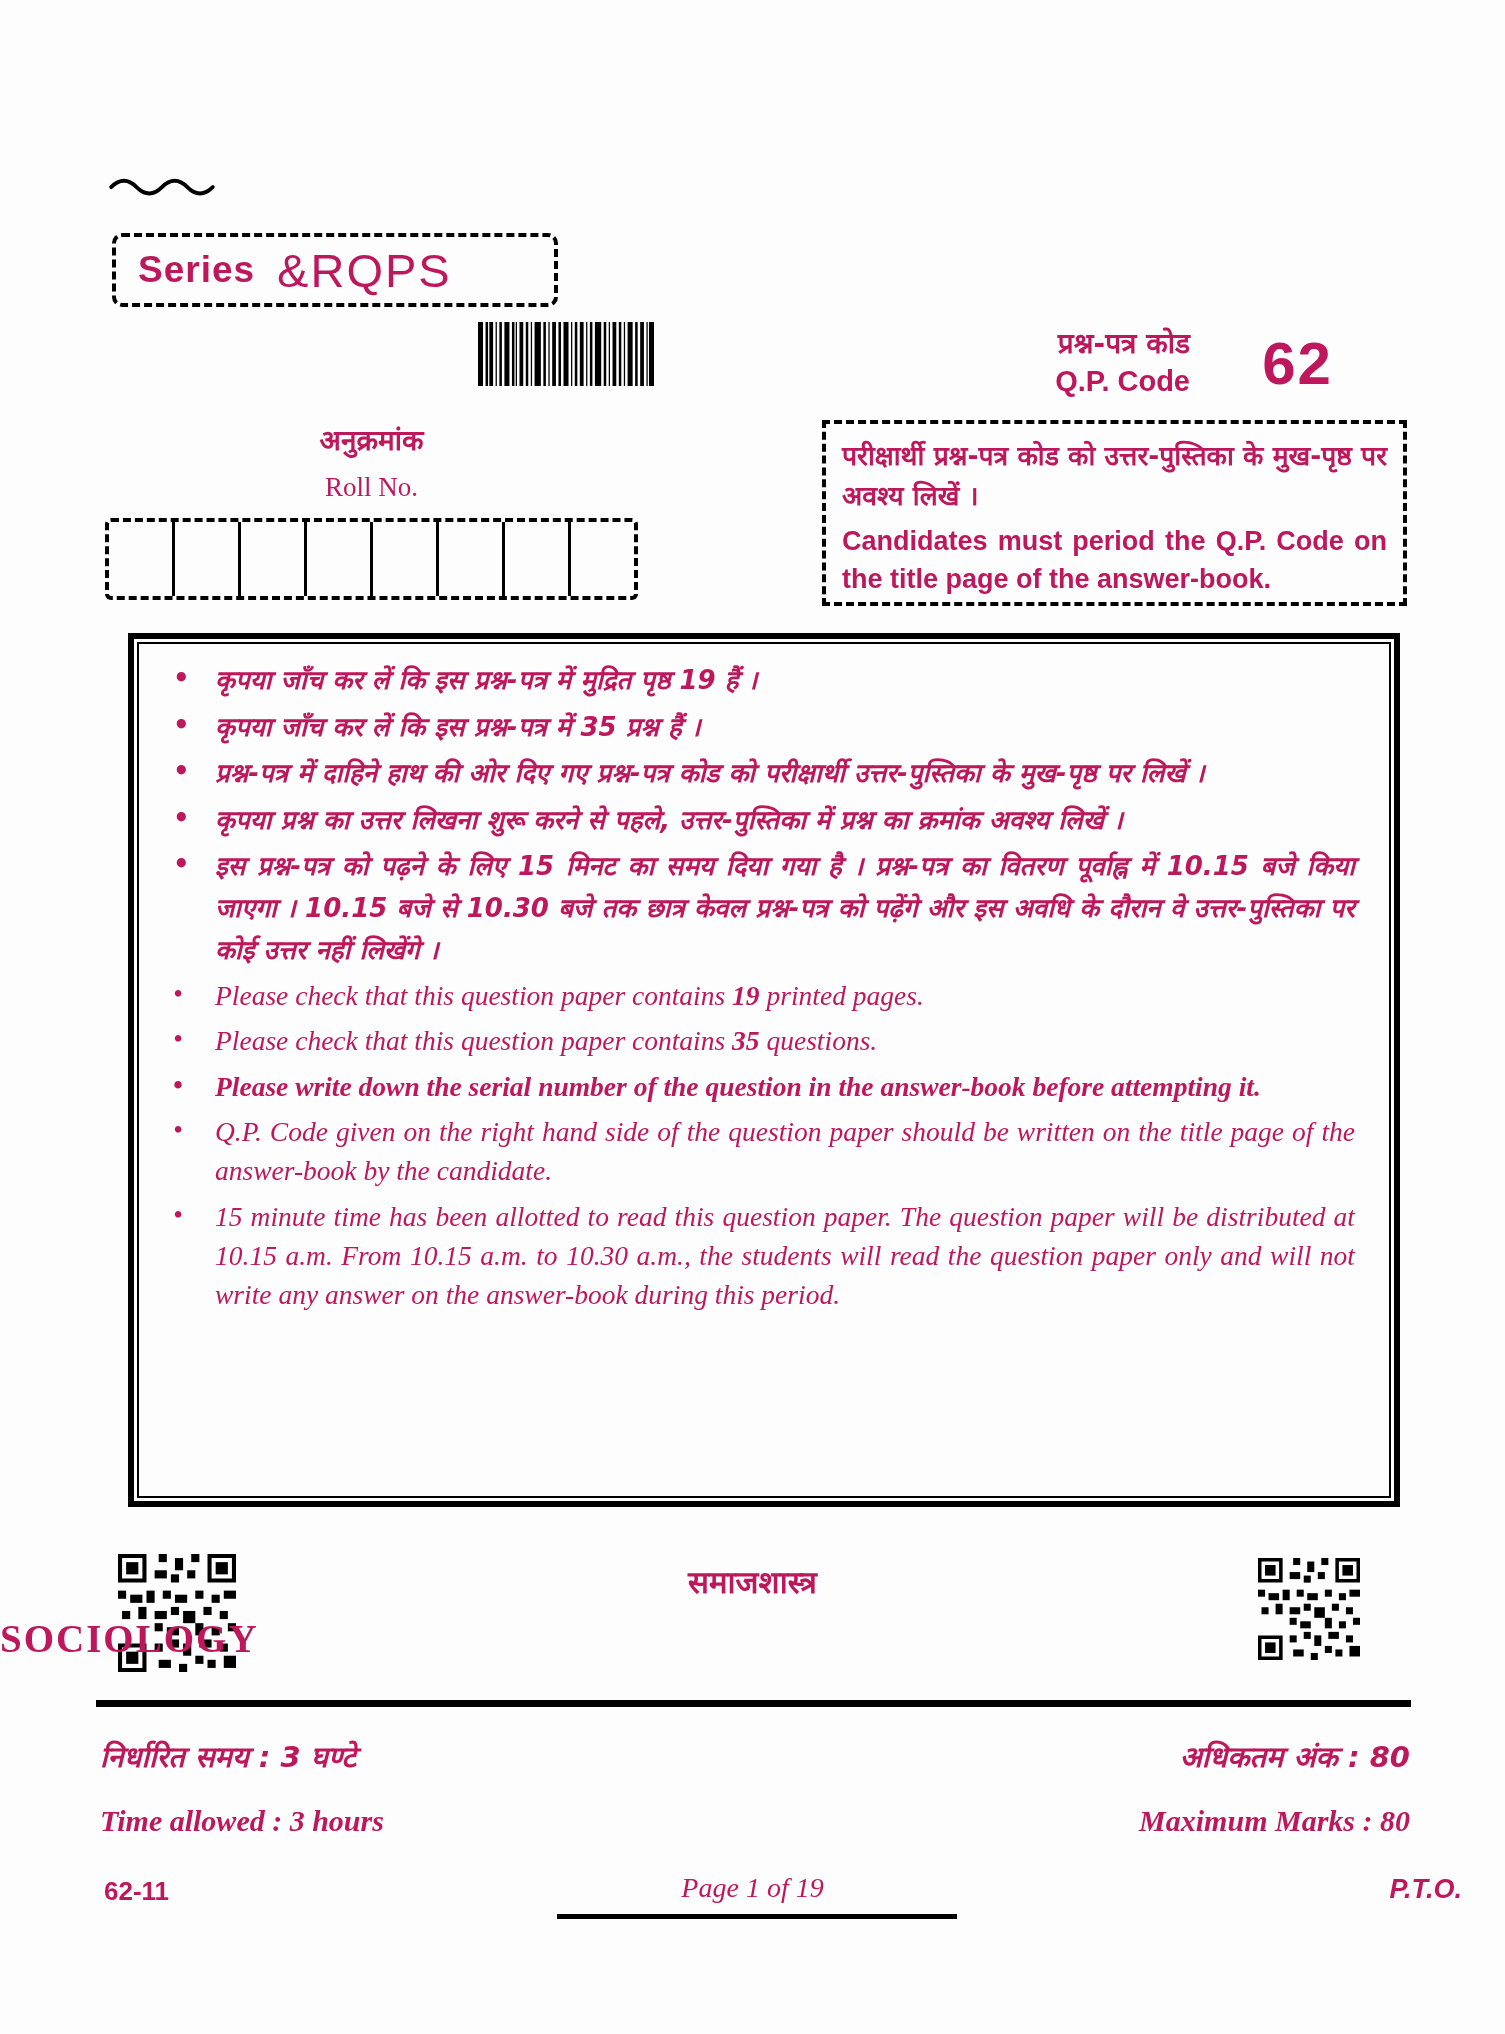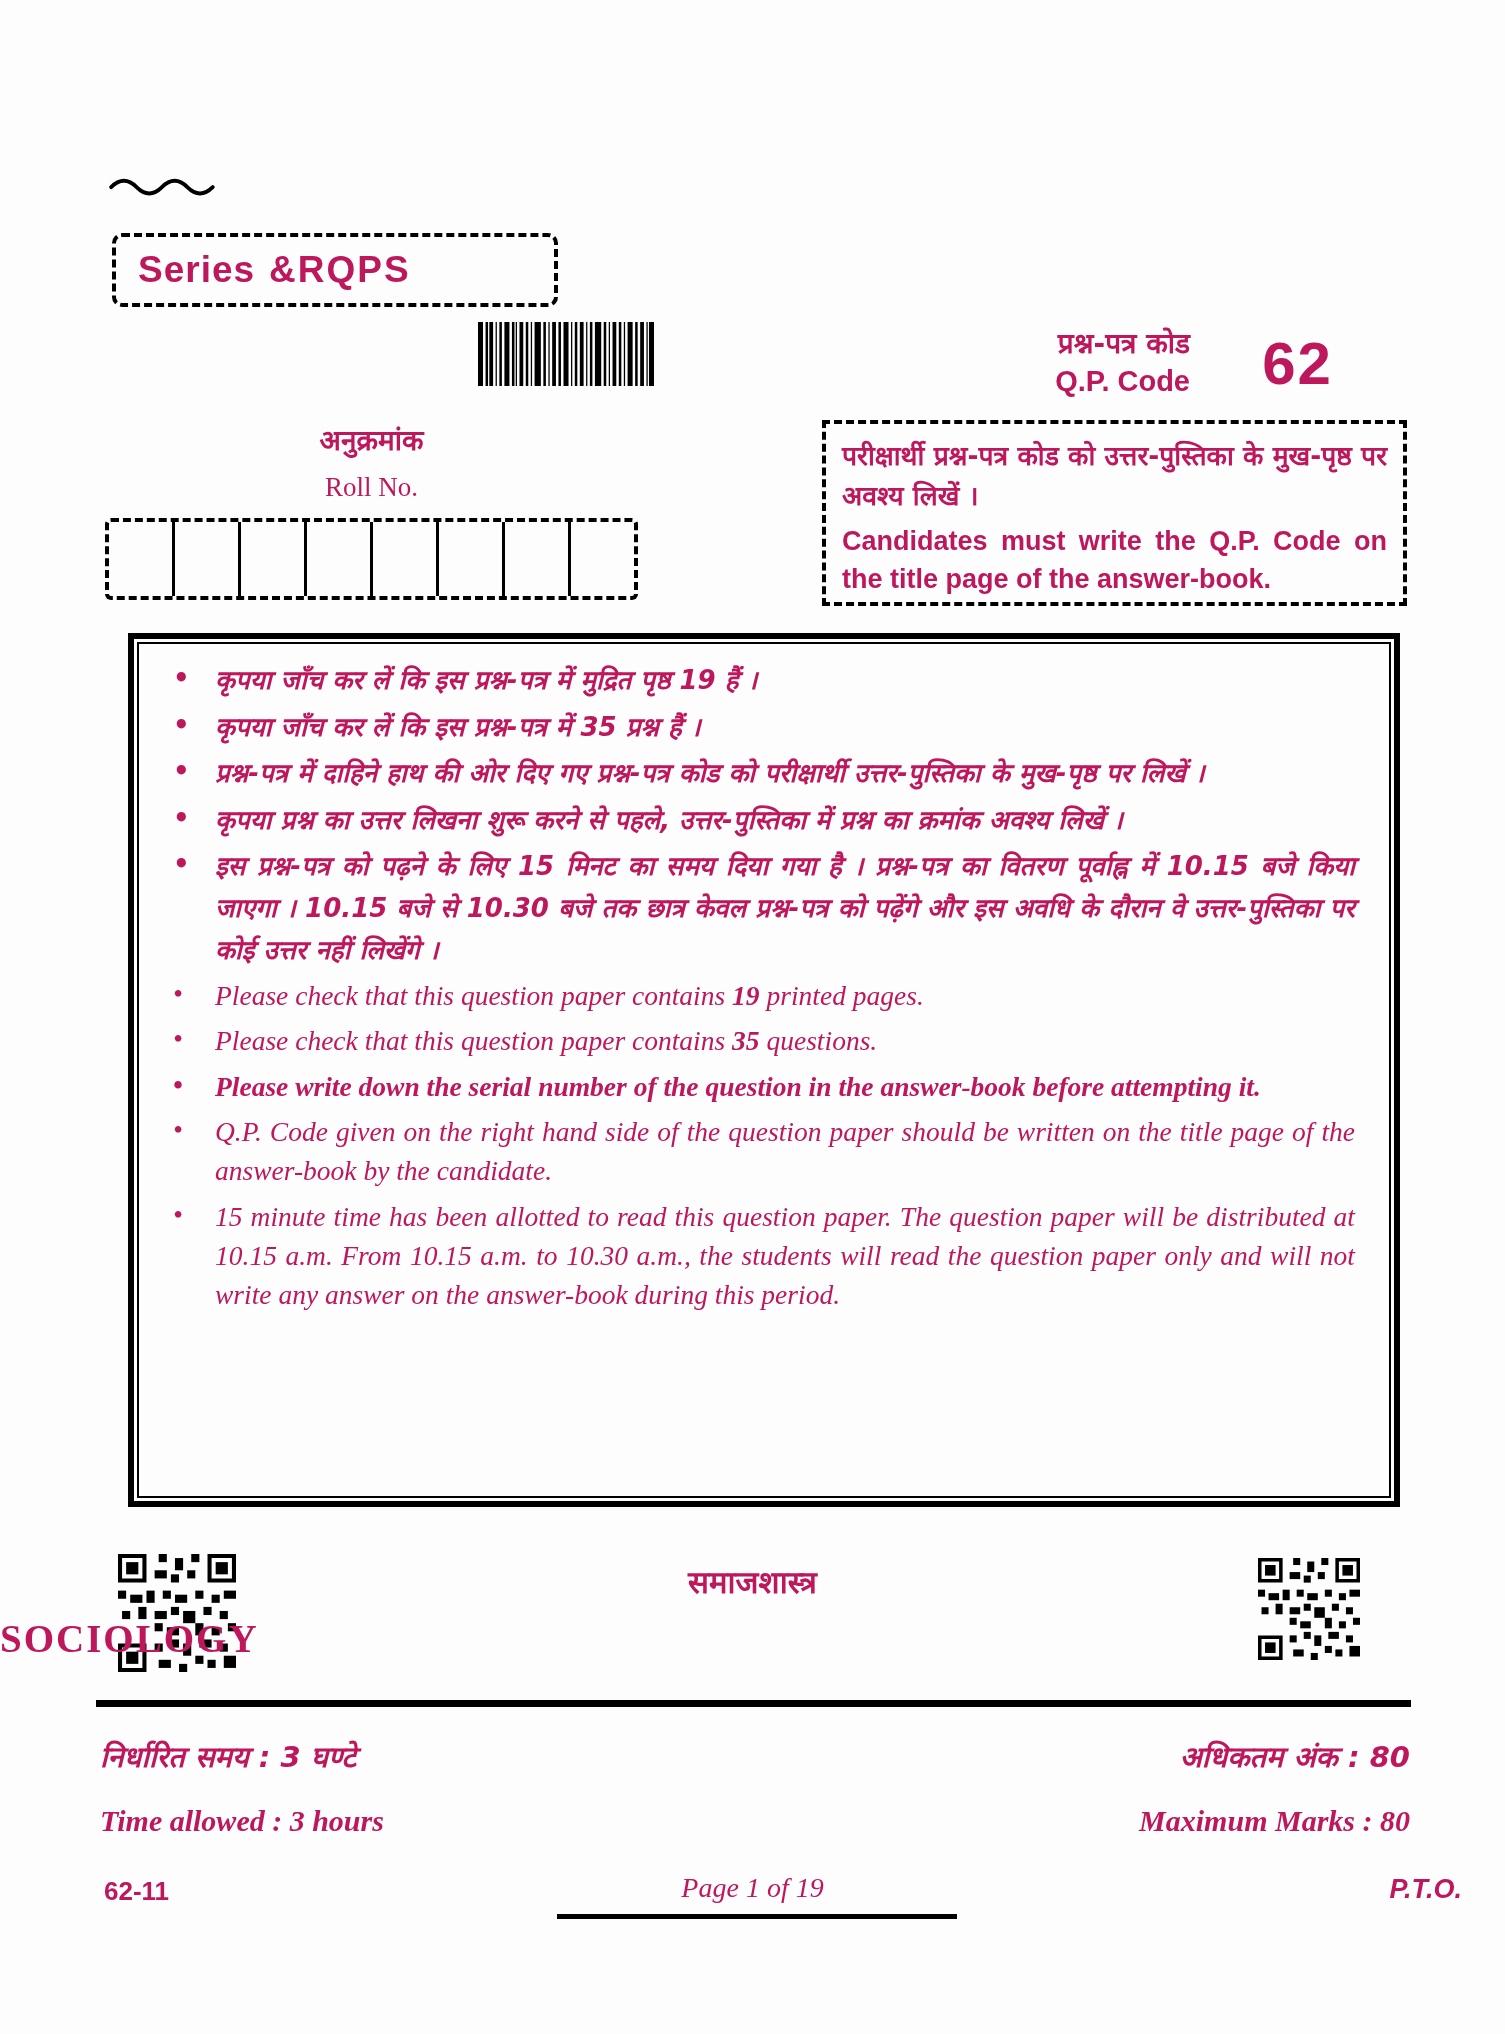--- a/index.html
+++ b/index.html
@@ -10,21 +10,21 @@
   }
   
   .wave{position:absolute;left:108px;top:170px;width:110px;height:30px;}
   
   .series-box{
     position:absolute;left:112px;top:233px;width:446px;height:74px;
     border:4px dashed #000;border-radius:10px;display:flex;align-items:center;
     padding-left:22px;box-sizing:border-box;gap:14px;
   }
   .series-word{font-size:37px;font-weight:bold;letter-spacing:1px;}
-  .series-code{font-size:37px;font-weight:bold;letter-spacing:2px;}
+  .series-code{font-size:47px;font-weight:normal;letter-spacing:2px;margin-left:8px;}
   .set-box{
     position:absolute;left:1162px;top:230px;width:242px;height:72px;
     border:4px dashed #000;border-radius:10px;display:flex;align-items:center;justify-content:center;
     box-sizing:border-box;font-size:37px;font-weight:bold;letter-spacing:1px;
   }
   
   .barcode{position:absolute;left:478px;top:322px;width:176px;height:64px;}
   
   .qp-area{position:absolute;left:850px;top:326px;width:555px;display:flex;}
   .qp-labels{flex:1;text-align:right;}
@@ -168,21 +168,21 @@
       <div class="roll-cell"></div>
       <div class="roll-cell"></div>
       <div class="roll-cell"></div>
       <div class="roll-cell"></div>
       <div class="roll-cell"></div>
       <div class="roll-cell"></div>
     </div>
 
   <div class="candidate-box">
     <p class="cand-hi">परीक्षार्थी प्रश्न-पत्र कोड को उत्तर-पुस्तिका के मुख-पृष्ठ पर अवश्य लिखें ।</p>
-    <p class="cand-en">Candidates must write the Q.P. Code on the title page of the answer-book.</p>
+    <p class="cand-en">Candidates must period the Q.P. Code on the title page of the answer-book.</p>
   </div>
 
   <div class="main-box">
     <div class="main-box-inner">
       <ul class="inst-list">
           <li class="inst hi"><span>कृपया जाँच कर लें कि इस प्रश्न-पत्र में मुद्रित पृष्ठ </span><b>19</b><span> हैं ।</span></li>
           <li class="inst hi"><span>कृपया जाँच कर लें कि इस प्रश्न-पत्र में </span><b>35</b><span> प्रश्न हैं ।</span></li>
           <li class="inst hi"><span>प्रश्न-पत्र में दाहिने हाथ की ओर दिए गए प्रश्न-पत्र कोड को परीक्षार्थी उत्तर-पुस्तिका के मुख-पृष्ठ पर लिखें ।</span></li>
           <li class="inst hi-strong"><b>कृपया प्रश्न का उत्तर लिखना शुरू करने से पहले, उत्तर-पुस्तिका में प्रश्न का क्रमांक अवश्य लिखें ।</b></li>
           <li class="inst hi"><span>इस प्रश्न-पत्र को पढ़ने के लिए 15 मिनट का समय दिया गया है ।  प्रश्न-पत्र का वितरण पूर्वाह्न में 10.15 बजे किया जाएगा ।  10.15 बजे से 10.30 बजे तक छात्र केवल प्रश्न-पत्र को पढ़ेंगे और इस अवधि के दौरान वे उत्तर-पुस्तिका पर कोई उत्तर नहीं लिखेंगे ।</span></li>

